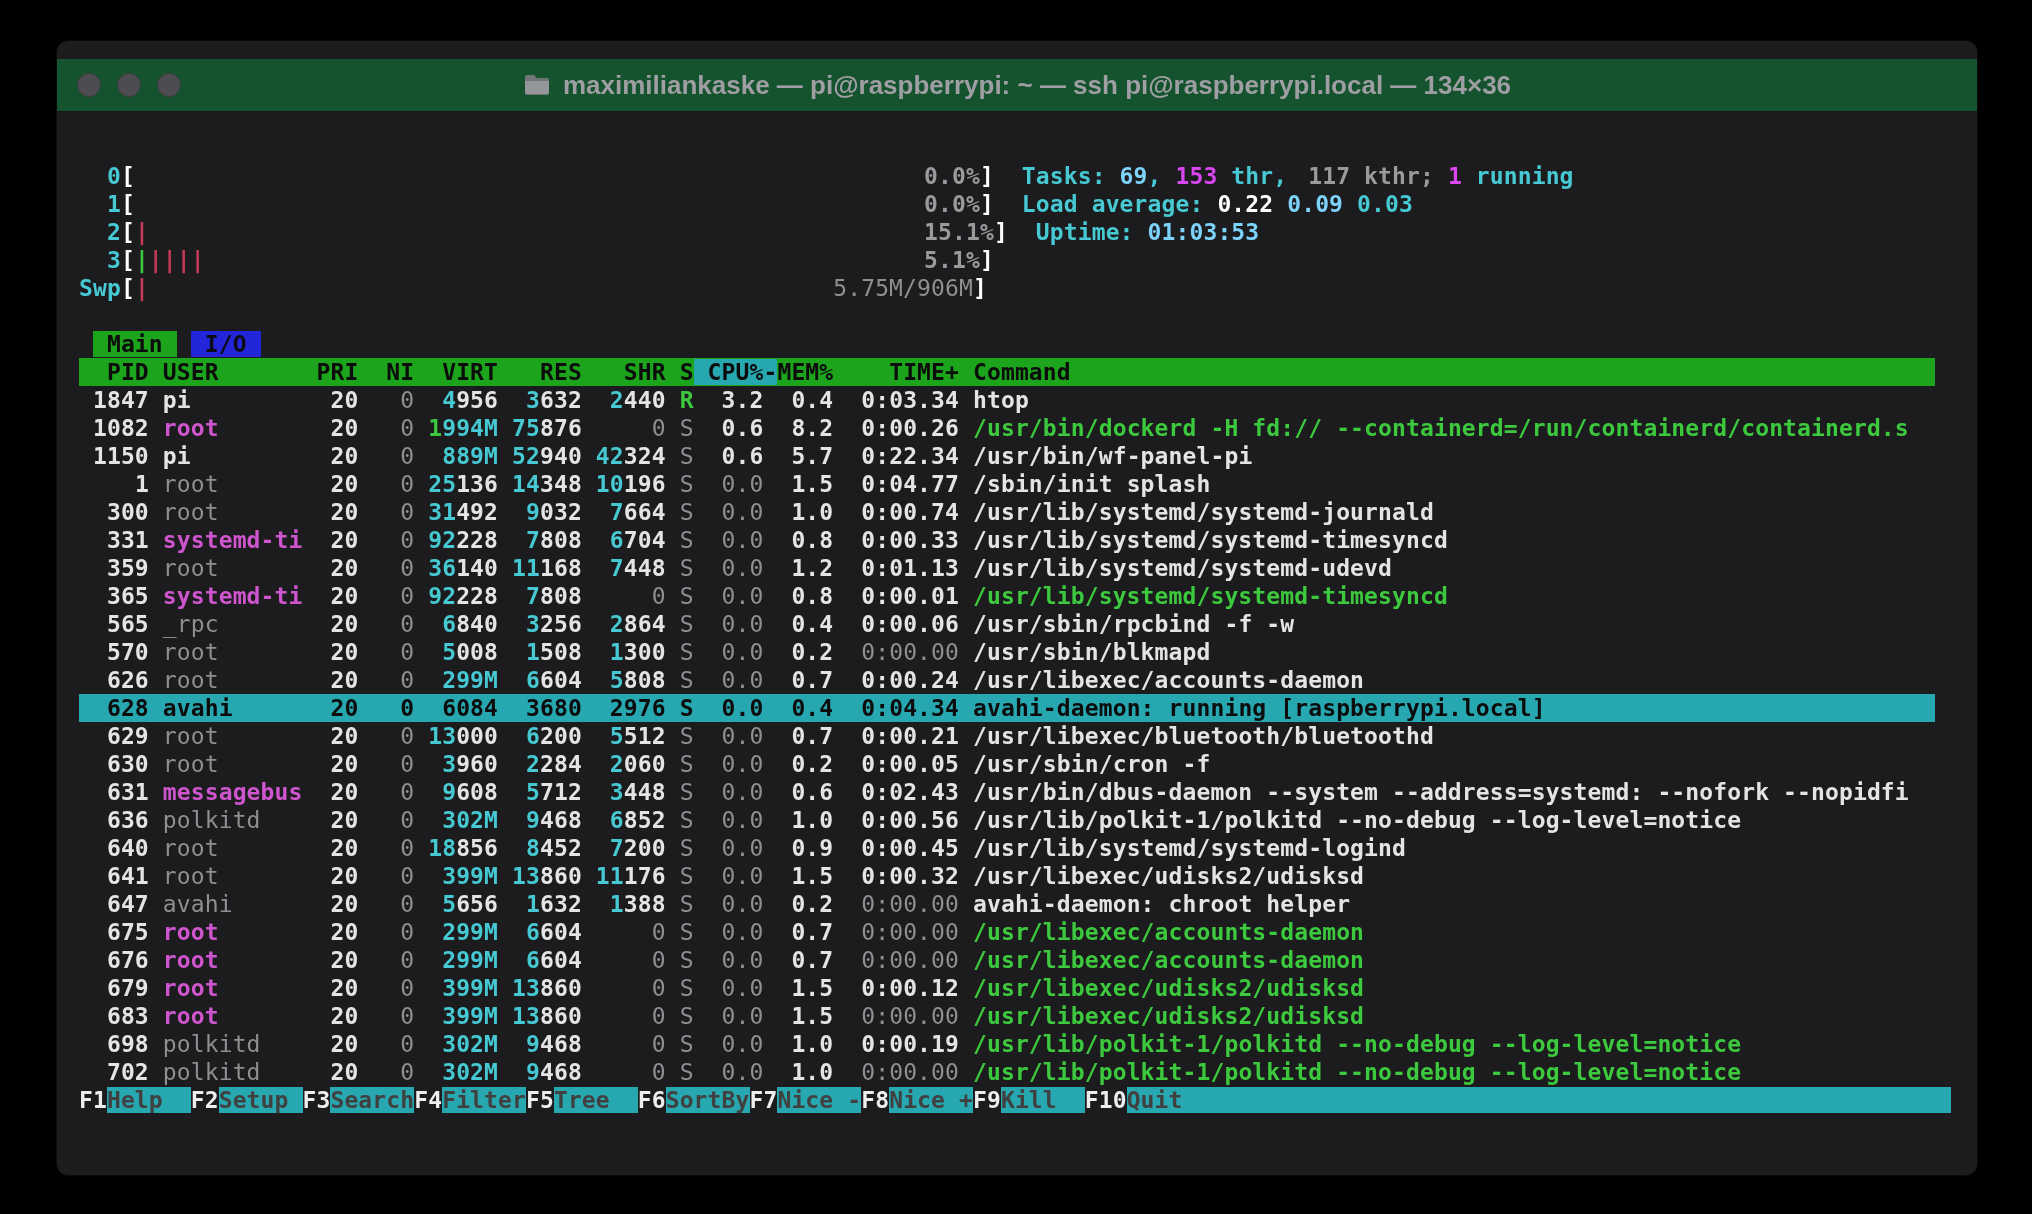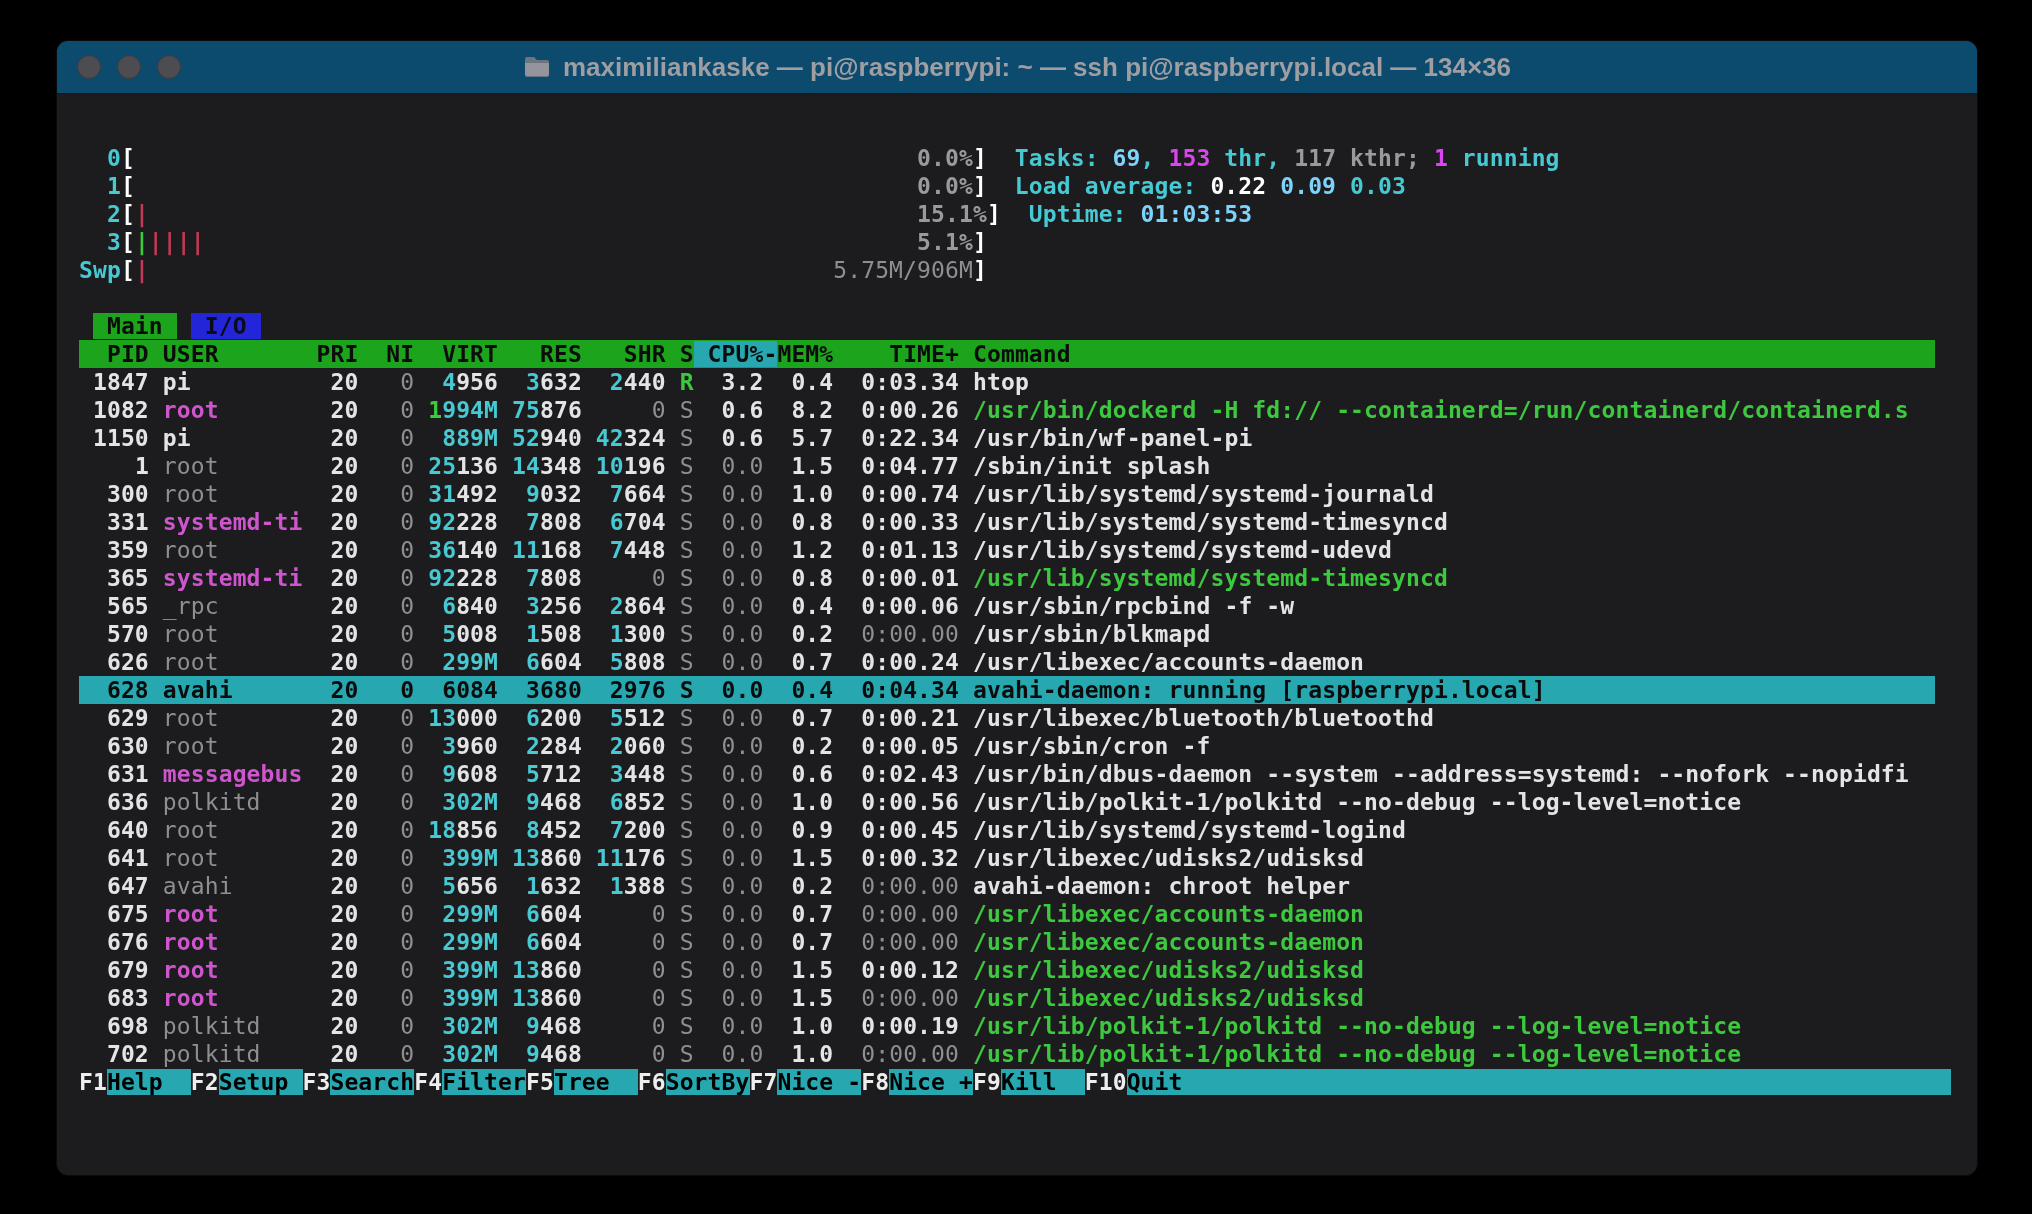--- a/index.html
+++ b/index.html
@@ -1,51 +1,51 @@
 <!DOCTYPE html>
 <html style="--hdr-bg: #1ca51c; --sel-bg: #27a7b0; --io-bg: #2326d8;"><head>
 <meta charset="utf-8">
 <style>
   html,body{margin:0;padding:0;}
   body{width:2032px;height:1214px;background:#000;position:relative;
        font-family:"Liberation Sans",sans-serif;}
   .window{position:absolute;left:56px;top:40px;width:1920px;height:1134px;
           background:#1c1c1e;border-radius:12px;overflow:hidden;
           border:1px solid #0a0a0a;box-shadow:0 30px 80px rgba(0,0,0,.7);}
-  .titlebar{height:52px;background:#0c4a6e;border-bottom:1px solid #161616;
-            display:flex;align-items:center;justify-content:center;position:relative;}
+  .titlebar{height:52px;background:#14532d;border-bottom:1px solid #161616;
+            display:flex;align-items:center;justify-content:center;position:relative;margin-top:18px;}
   .lights{position:absolute;left:20px;top:14px;display:flex;gap:16px;}
   .light{width:24px;height:24px;border-radius:50%;background:#4d4d51;border:1px solid #3c3c40;box-sizing:border-box;}
   .titlewrap{display:flex;align-items:center;gap:12px;color:#9e9ea3;
              font-weight:bold;font-size:26px;}
   .term{padding:22px 0 0 22px;font-family:"DejaVu Sans Mono",monospace;
         font-size:23px;line-height:28px;font-weight:bold;letter-spacing:.12px;
         color:#e4e4e6;}
   .row{height:28px;white-space:pre;width:134ch;}
   
   .w{color:#e4e4e6;}
   .b{color:#ffffff;}
   .g{color:#8f8f92;font-weight:normal;}
-  .gb{color:#9a9a9d;}
+  .gb{color:#9a9a9d;margin-left:7px;}
   .c{color:#46c9d3;}
   .C{color:#7dd3fc;}
   .G{color:#3dc93d;}
   .G2{color:#d946ef;}
   .m{color:#cf55cf;}
   .y{color:#c9b938;}
   .rb{color:#c23a56;}
   .bb{color:#5748ee;}
   .hdrrow{background:var(--hdr-bg);}
   .hdrrow span{color:#0c0c0c;}
   .hdrrow span.sort{background:var(--sel-bg);}
   .selrow{background:var(--sel-bg);}
   .selrow span{color:#0c0c0c !important;font-weight:bold;}
   .tab-active{background:var(--hdr-bg);color:#0c0c0c;}
   .tab-io{background:var(--io-bg);color:#0c0c14;}
-  .fb{background:var(--sel-bg);color:#000000;}
+  .fb{background:var(--sel-bg);color:#404040;}
   .fk{color:#eeeeee;text-align:center;}
 </style>
 </head>
 <body>
 
 <div class="window">
   <div class="titlebar">
     <div class="lights">
       <div class="light"></div>
       <div class="light"></div>

